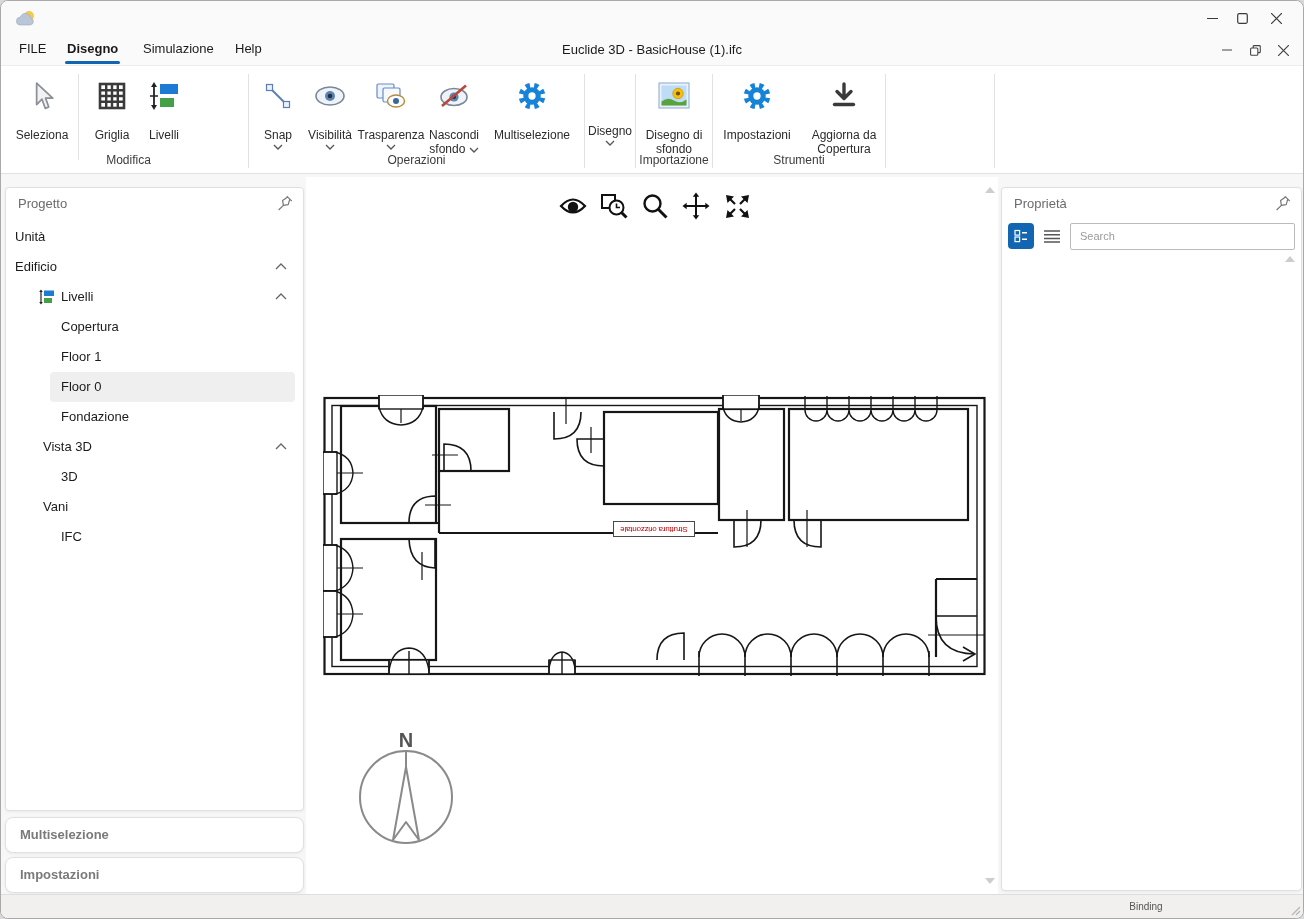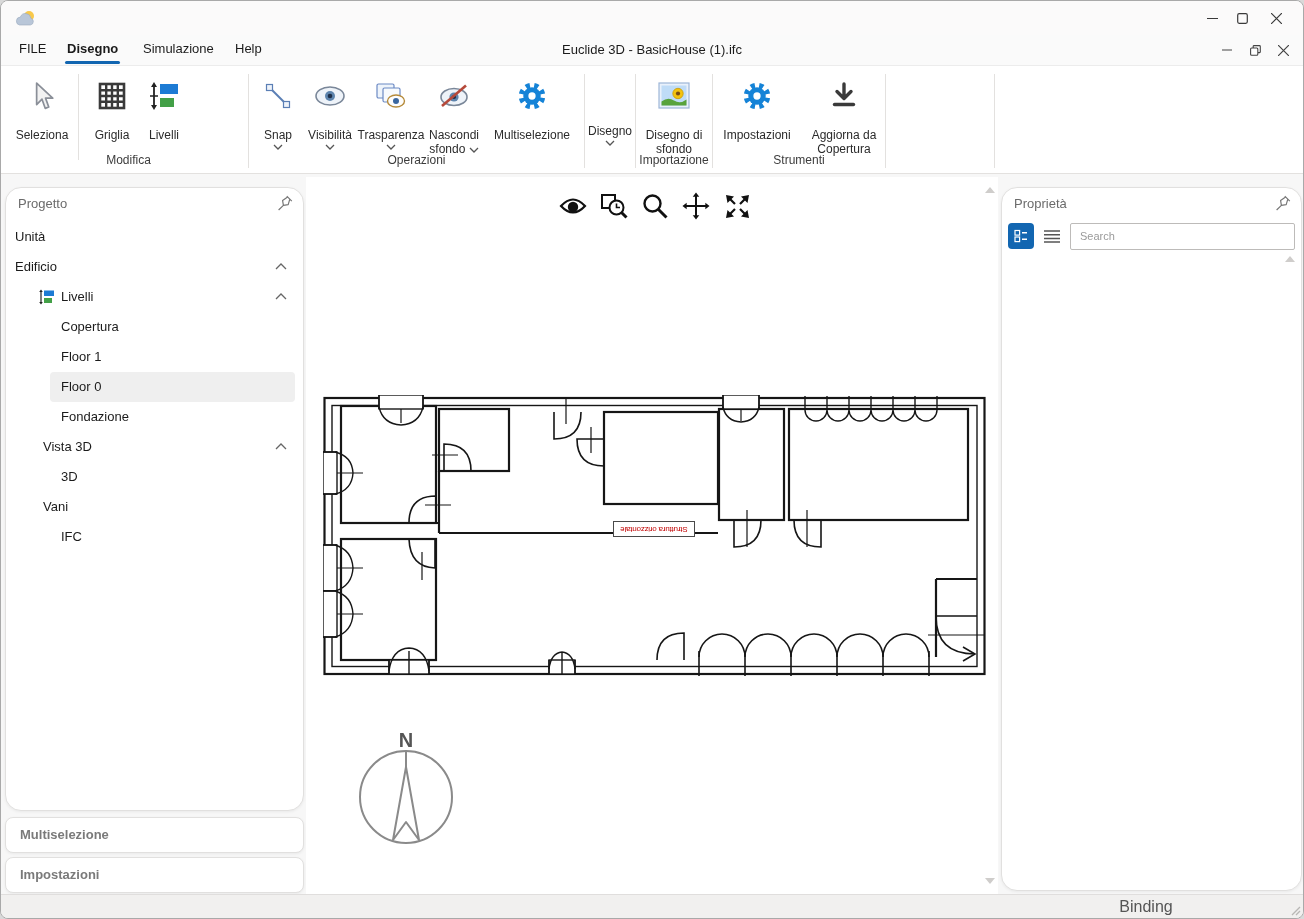--- a/index.html
+++ b/index.html
@@ -36,21 +36,21 @@
   .rbtn .ic { height:36px; display:flex; align-items:center; justify-content:center; }
   .rbtn .lb { font-size:12px; color:#2b2b2b; text-align:center; line-height:1.18; margin-top:14px; }
   .rbtn .chev { margin-top:2px; }
   .rbtn.selected { background:#1266b1; border-radius:6px; height:90px; margin-top:2px; padding-top:6px; }
   .rbtn.selected .lb { color:#ffffff; }
   .mini-sep { width:1px; background:#e3e1df; height:86px; margin:4px 3px 0 3px; }
   .combo { display:flex; align-items:center; justify-content:space-between; margin:36px auto 0 auto;
     width:92px; height:25px; border:1px solid #8f8f8f; border-radius:4px; background:#fff; padding:0 8px; font-size:13px; color:#1b1b1b; }
   
   .content { position:absolute; left:0; top:173px; right:0; bottom:24px; background:#f7f7f7; }
-  .panel { position:absolute; background:#ffffff; border:1px solid #e1e0df; border-radius:16px;
+  .panel { position:absolute; background:#ffffff; border:1px solid #e1e0df; border-radius:4px;
     box-shadow:0 1px 3px rgba(0,0,0,.06); }
   .panel-header { position:relative; height:30px; }
   .panel-title { position:absolute; left:12px; top:8px; font-size:13px; color:#6b6b6b; }
   .pin { position:absolute; right:10px; top:7px; width:16px; height:16px; }
   
   .tree { position:absolute; left:0; right:0; top:34px; }
   .trow { position:relative; height:30px; line-height:30px; font-size:13px; color:#1b1b1b; cursor:default; }
   .trow .tl0 { position:absolute; left:9px; font-weight:normal; }
   .trow .tl1 { position:absolute; left:37px; }
   .trow .tl2 { position:absolute; left:55px; }
@@ -73,21 +73,21 @@
   .sa-down { border-top:6px solid #cfcdcb; }
   
   .prop-toolbar { position:absolute; left:6px; top:34px; right:6px; height:28px; display:flex; align-items:center; gap:5px; }
   .pg-btn { width:26px; height:26px; border-radius:4px; display:flex; align-items:center; justify-content:center; cursor:default; }
   .pg-btn.sel { background:#1266b1; }
   .search { flex:1; height:27px; border:1px solid #bdbbb9; border-radius:2px; background:#fff;
     font-size:11px; color:#1b1b1b; padding:0 9px; font-family:"Liberation Sans",sans-serif; outline:none; }
   .search::placeholder { color:#9a9a9a; }
   
   .statusbar { position:absolute; left:0; right:0; bottom:0; height:24px; background:#f1f0ef; border-top:1px solid #e0dedd; }
-  .binding { position:absolute; left:1040px; width:210px; top:0; height:24px; line-height:23px; text-align:center; font-size:16px; color:#555; }
+  .binding { position:absolute; left:1040px; width:210px; top:0; height:24px; line-height:23px; text-align:center; font-size:10px; color:#555; }
   .grip { position:absolute; right:2px; bottom:2px; }
   svg { display:block; }
 </style>
 </head>
 <body>
 
 <div class="window">
 
   <div class="titlebar">
     <svg class="app-icon" viewBox="0 0 22 20">

